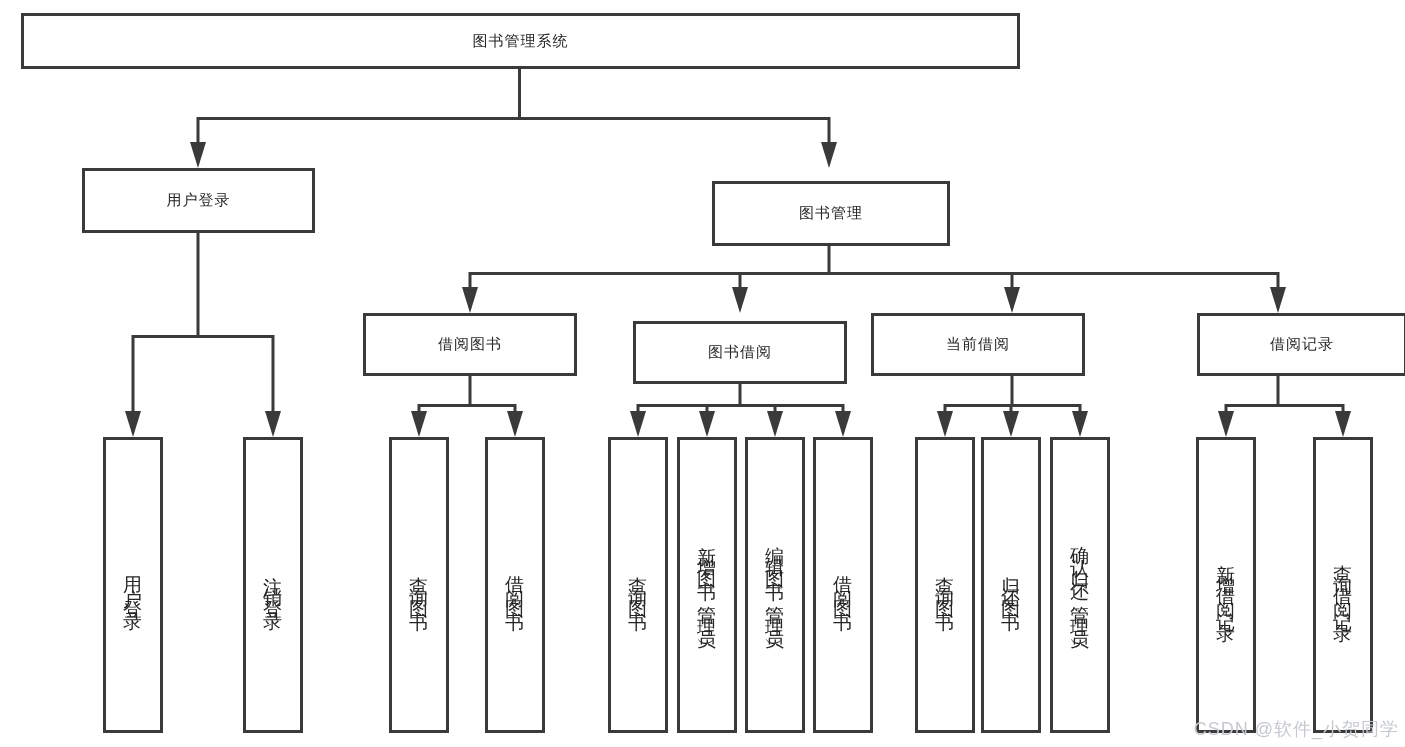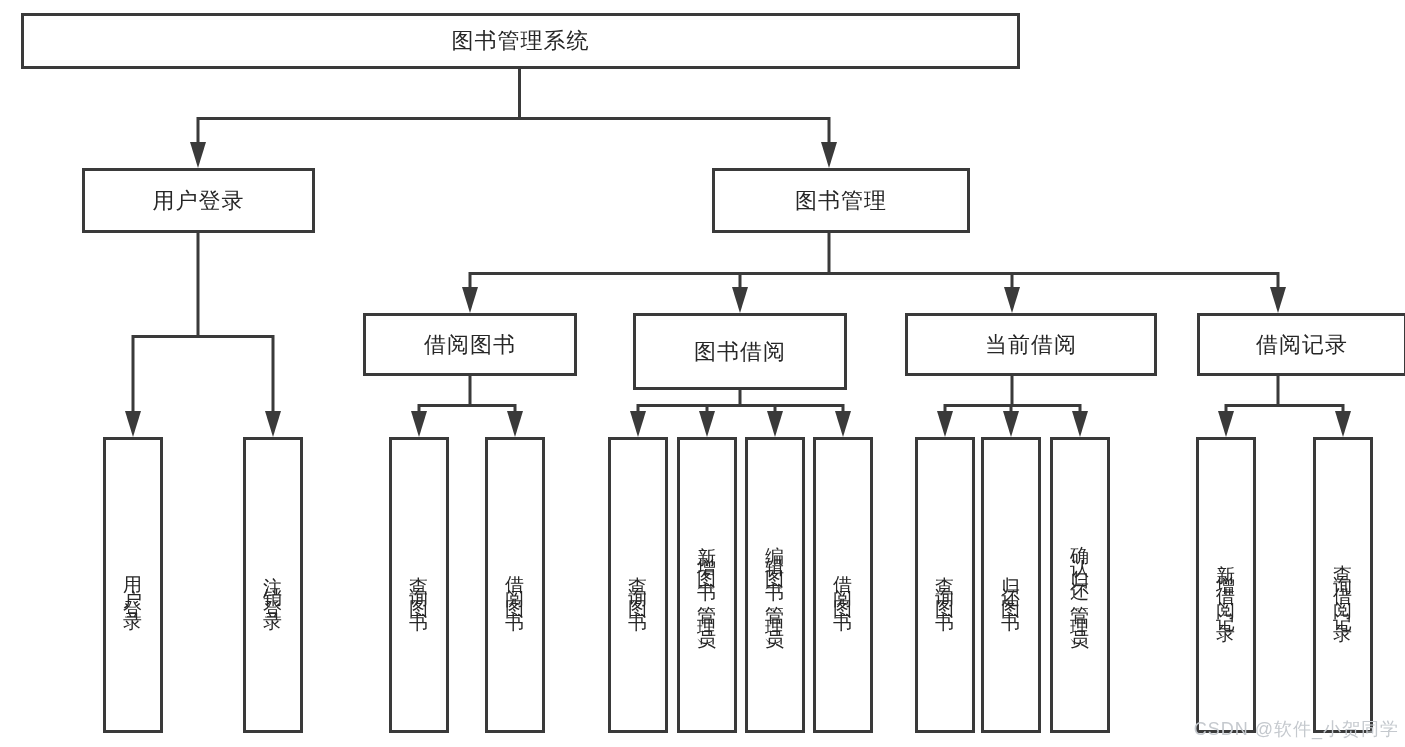--- a/index.html
+++ b/index.html
@@ -22,21 +22,21 @@
     position: absolute;
     background: #ffffff;
     border: 3px solid #3a3a3a;
     display: flex;
     align-items: center;
     justify-content: center;
     color: #262626;
     z-index: 2;
   }
   .hbox .lbl {
-    font-size: 22px;
+    font-size: 15px;
     letter-spacing: 1px;
     white-space: nowrap;
   }
   .vbox .lbl {
     writing-mode: vertical-rl;
     text-orientation: mixed;
     font-size: 19px;
     line-height: 1;
     letter-spacing: 12px;
     white-space: nowrap;
@@ -94,31 +94,31 @@
     <polygon points="1335,411 1351,411 1343,437" fill="#3a3a3a"></polygon>
   </svg>
 
   <div class="box hbox" style="left:21px;top:13px;width:999px;height:56px">
     <span class="lbl">图书管理系统</span>
   </div>
 
   <div class="box hbox" style="left:82px;top:168px;width:233px;height:65px">
     <span class="lbl">用户登录</span>
   </div>
-  <div class="box hbox" style="left:712px;top:168px;width:258px;height:65px">
+  <div class="box hbox" style="left:712px;top:181px;width:238px;height:65px">
     <span class="lbl">图书管理</span>
   </div>
 
   <div class="box hbox" style="left:363px;top:313px;width:214px;height:63px">
     <span class="lbl">借阅图书</span>
   </div>
-  <div class="box hbox" style="left:633px;top:313px;width:214px;height:77px">
+  <div class="box hbox" style="left:633px;top:321px;width:214px;height:63px">
     <span class="lbl">图书借阅</span>
   </div>
-  <div class="box hbox" style="left:905px;top:313px;width:252px;height:63px">
+  <div class="box hbox" style="left:871px;top:313px;width:214px;height:63px">
     <span class="lbl">当前借阅</span>
   </div>
   <div class="box hbox" style="left:1197px;top:313px;width:210px;height:63px">
     <span class="lbl">借阅记录</span>
   </div>
 
   <div class="box vbox" style="left:103px;top:437px;width:60px;height:296px">
     <span class="lbl">用户登录</span>
   </div>
   <div class="box vbox" style="left:243px;top:437px;width:60px;height:296px">

